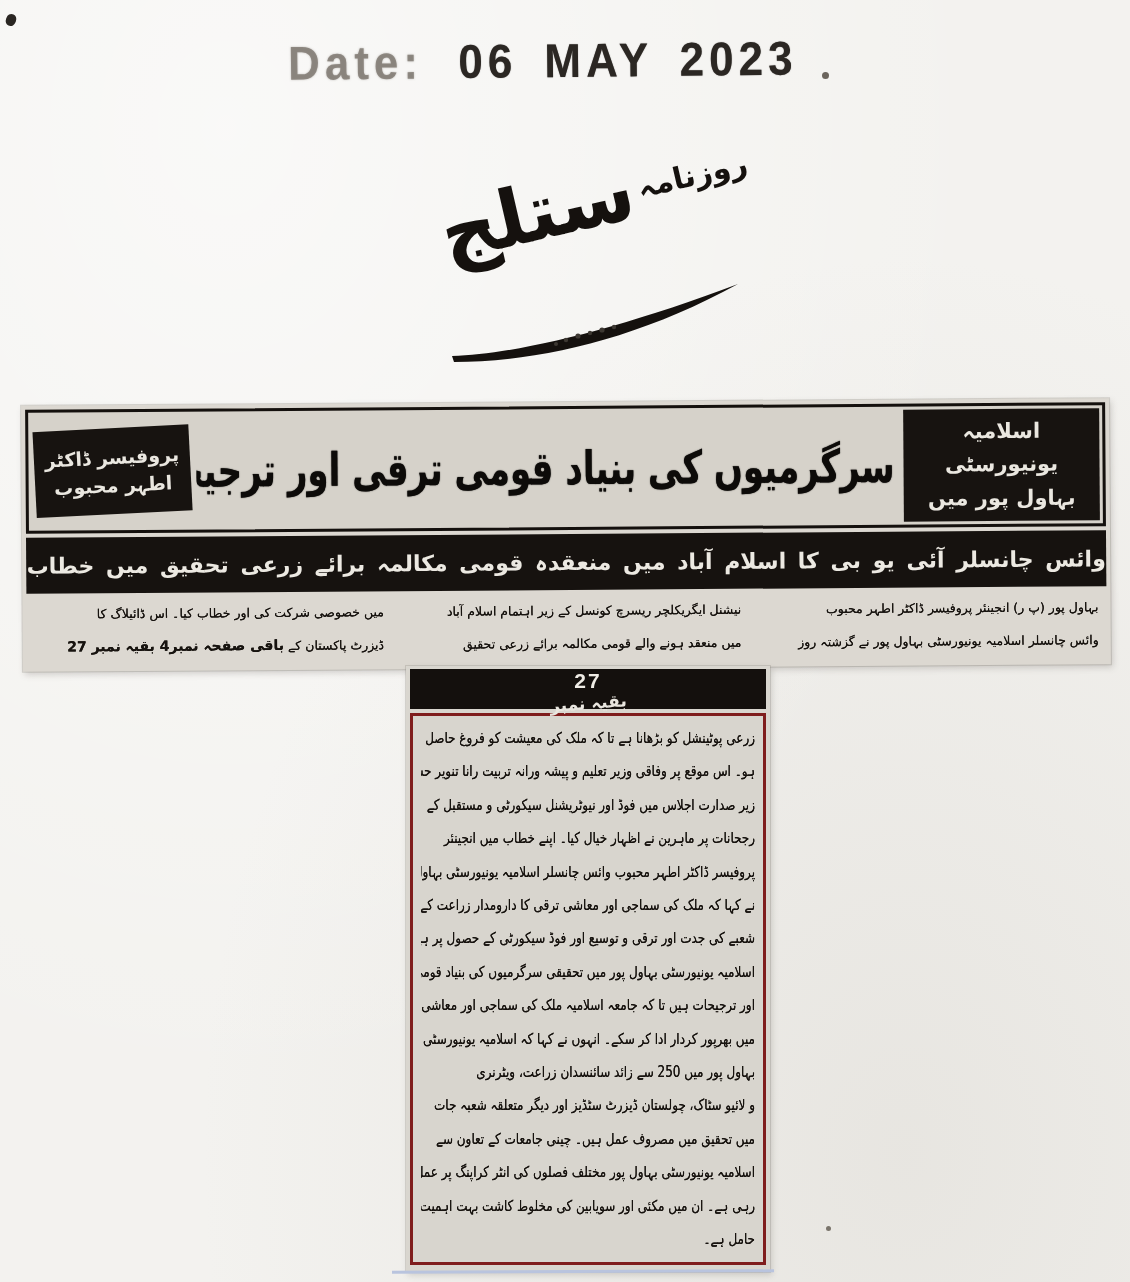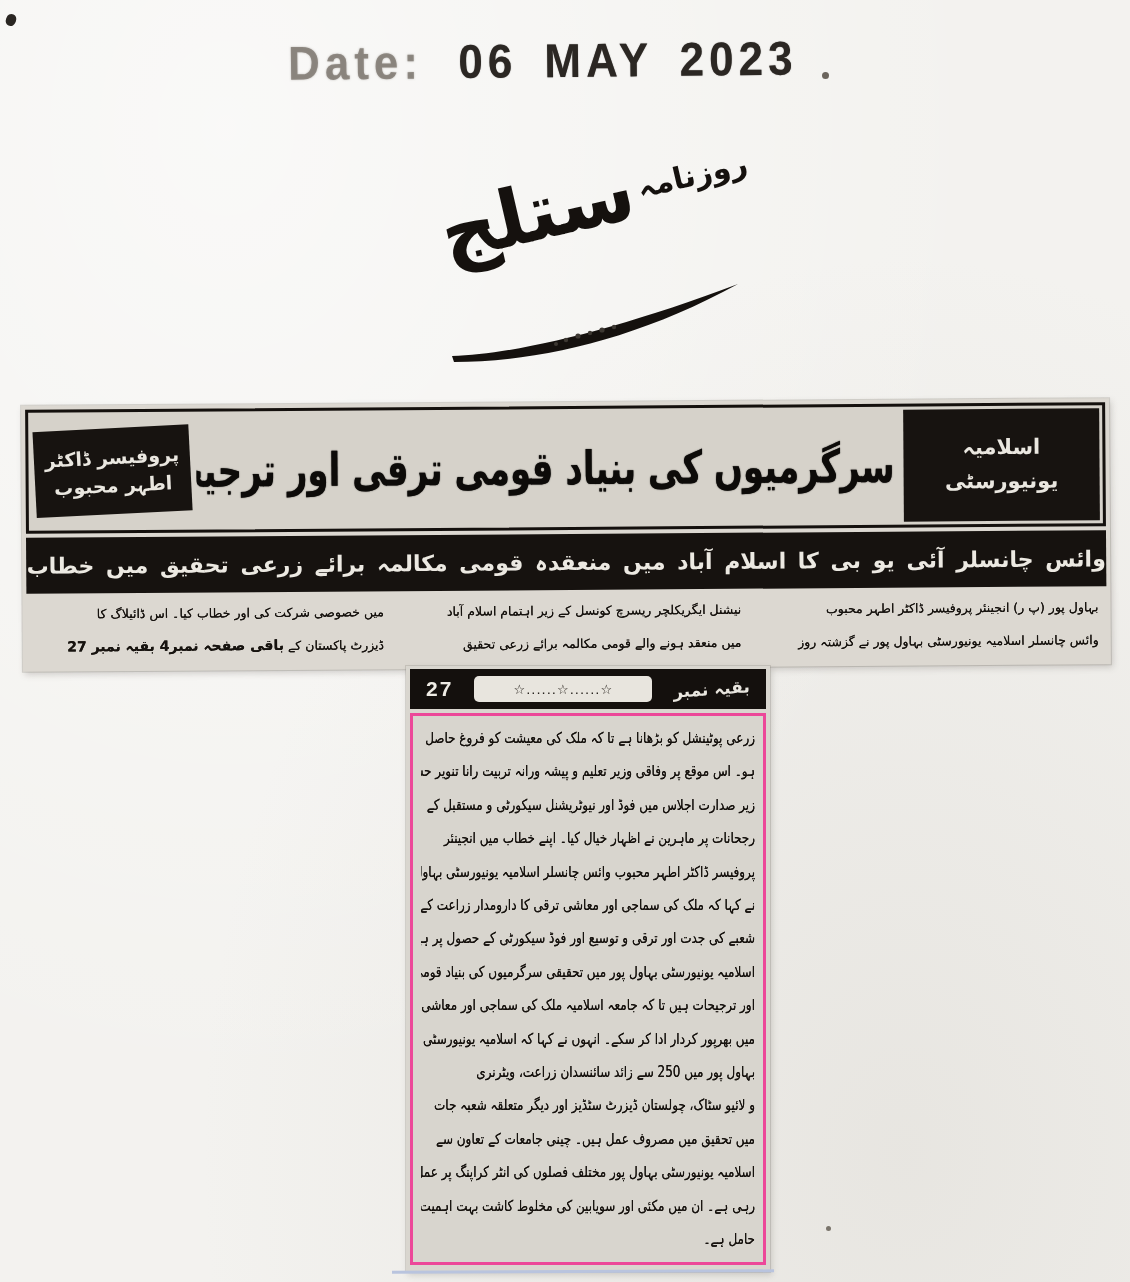--- a/index.html
+++ b/index.html
@@ -82,31 +82,31 @@
 
   
   .clip-body{
     position:absolute;left:406px;top:666px;width:364px;height:606px;
     background:#d9d6cf;
     box-shadow:0 0 0 1px rgba(120,114,105,.22), 2px 3px 6px rgba(90,85,78,.22);
   }
   .contbar{
     margin:3px 4px 4px 4px;height:40px;background:#14100d;
     display:flex;align-items:center;justify-content:space-between;
-    padding:0 16px;direction:ltr;
+    padding:0 16px;direction:ltr;flex-direction:column;
   }
   .contbar-number{color:#efece5;font-size:21px;font-weight:bold;letter-spacing:2px;font-family:"Liberation Sans",sans-serif;}
   .contbar-stars{
     width:178px;height:26px;background:#e8e5de;border-radius:5px;
     display:flex;align-items:center;justify-content:center;
     font-size:13px;color:#25201b;letter-spacing:1px;white-space:nowrap;overflow:hidden;
   }
   .contbar-label{color:#e9e6df;font-size:17px;font-weight:bold;transform:rotate(-4deg);direction:rtl;}
   .bodybox{
-    margin:0 4px;border:3px solid #ec4899;background:#d8d5ce;
+    margin:0 4px;border:3px solid #7f1d1d;background:#d8d5ce;
     padding:6px 8px;height:534px;overflow:hidden;
   }
   .body-line{
     font-size:12px;line-height:33.4px;white-space:nowrap;overflow:hidden;
     text-align:right;direction:rtl;color:#17130f;
     transform:scaleY(1.25);transform-origin:right center;
     text-shadow:0 0 .5px #17130f;
   }
   .scan-blue-line{
     position:absolute;left:392px;top:1270px;width:382px;height:3px;
@@ -143,20 +143,21 @@
           <circle cx="110" cy="66" r="2.0"></circle>
       </g>
     </svg>
   </div>
 
   <div class="clip-banner">
 
     <div class="banner">
       <div class="banner-box banner-box-right">
         <div>اسلامیہ یونیورسٹی</div>
+        <div>بہاول پور میں</div>
       </div>
       <div class="banner-headline">تحقیقی سرگرمیوں کی بنیاد قومی ترقی اور ترجیحات ہیں</div>
       <div class="banner-box banner-box-left">
         <div>پروفیسر ڈاکٹر</div>
         <div>اطہر محبوب</div>
       </div>
     </div>
 
     <div class="subhead">وائس چانسلر آئی یو بی کا اسلام آباد میں منعقدہ قومی مکالمہ برائے زرعی تحقیق میں خطاب</div>
 

